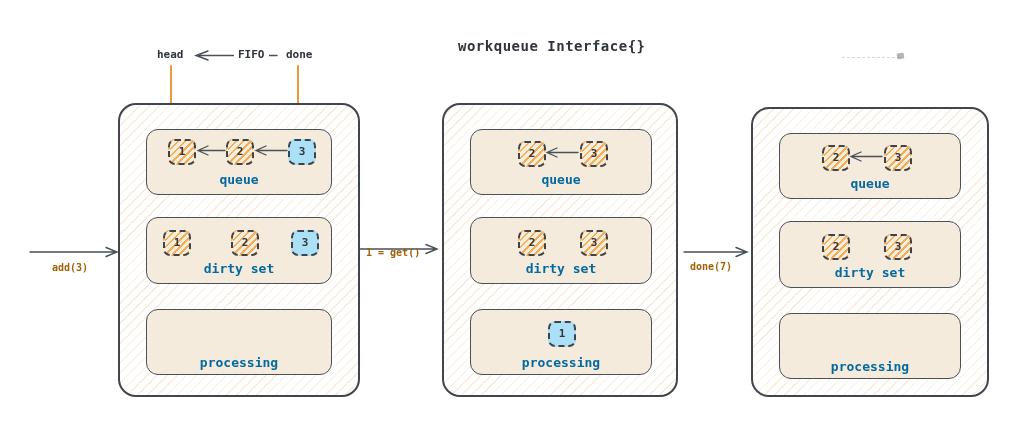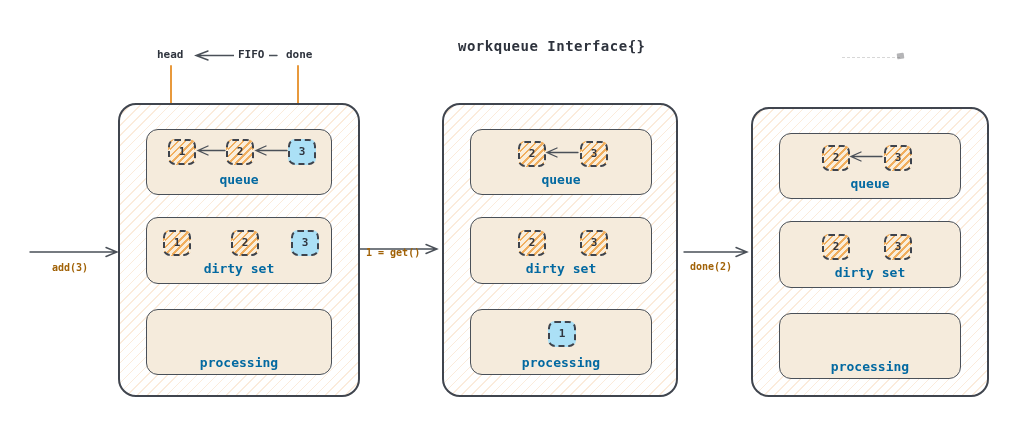--- a/index.html
+++ b/index.html
@@ -81,21 +81,21 @@
   <div class="abs transition-label" style="left:52px;top:262px">add(3)</div>
 
   <svg class="abs" style="left:356px;top:242px" width="84" height="14">
     <path d="M2 7 H81 M70 2.5 L81 7 L70 11.5" stroke="#4a5058" stroke-width="1.4" fill="none" stroke-linecap="round"></path>
   </svg>
   <div class="abs transition-label" style="left:366px;top:247px">1 = get()</div>
 
   <svg class="abs" style="left:682px;top:245px" width="68" height="14">
     <path d="M2 7 H65 M54 2.5 L65 7 L54 11.5" stroke="#4a5058" stroke-width="1.4" fill="none" stroke-linecap="round"></path>
   </svg>
-  <div class="abs transition-label" style="left:690px;top:261px">done(2)</div>
+  <div class="abs transition-label" style="left:690px;top:261px">done(7)</div>
 
   <div class="panel panel1">
     <div class="section sec-queue">
       <div class="item" style="left:21px;top:9px" data-variant="orange">1</div>
       <svg class="abs" style="left:48px;top:14px" width="32" height="13">
         <path d="M30 6.5 H3 M13 2 L3 6.5 L13 11" stroke="#4a5058" stroke-width="1.3" fill="none" stroke-linecap="round"></path>
       </svg>
       <div class="item" style="left:79px;top:9px" data-variant="orange">2</div>
       <svg class="abs" style="left:106px;top:14px" width="36" height="13">
         <path d="M34 6.5 H3 M13 2 L3 6.5 L13 11" stroke="#4a5058" stroke-width="1.3" fill="none" stroke-linecap="round"></path>

